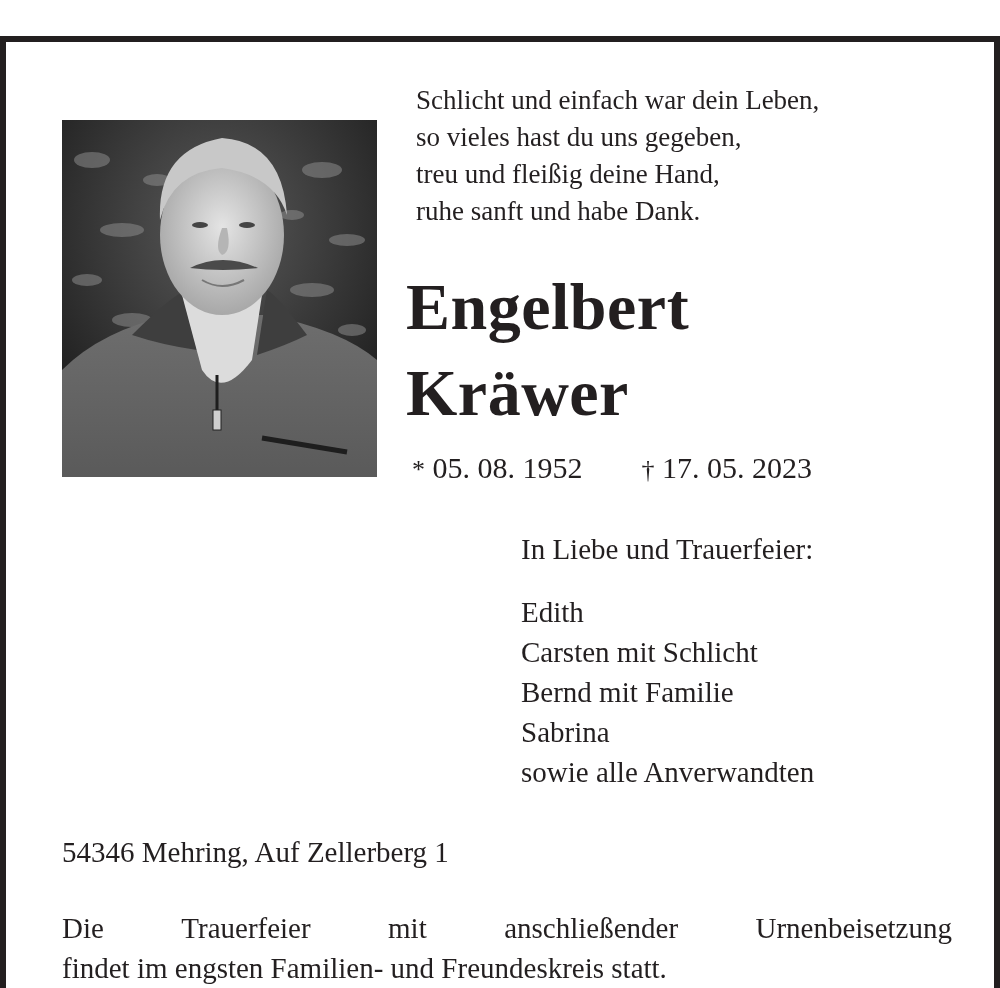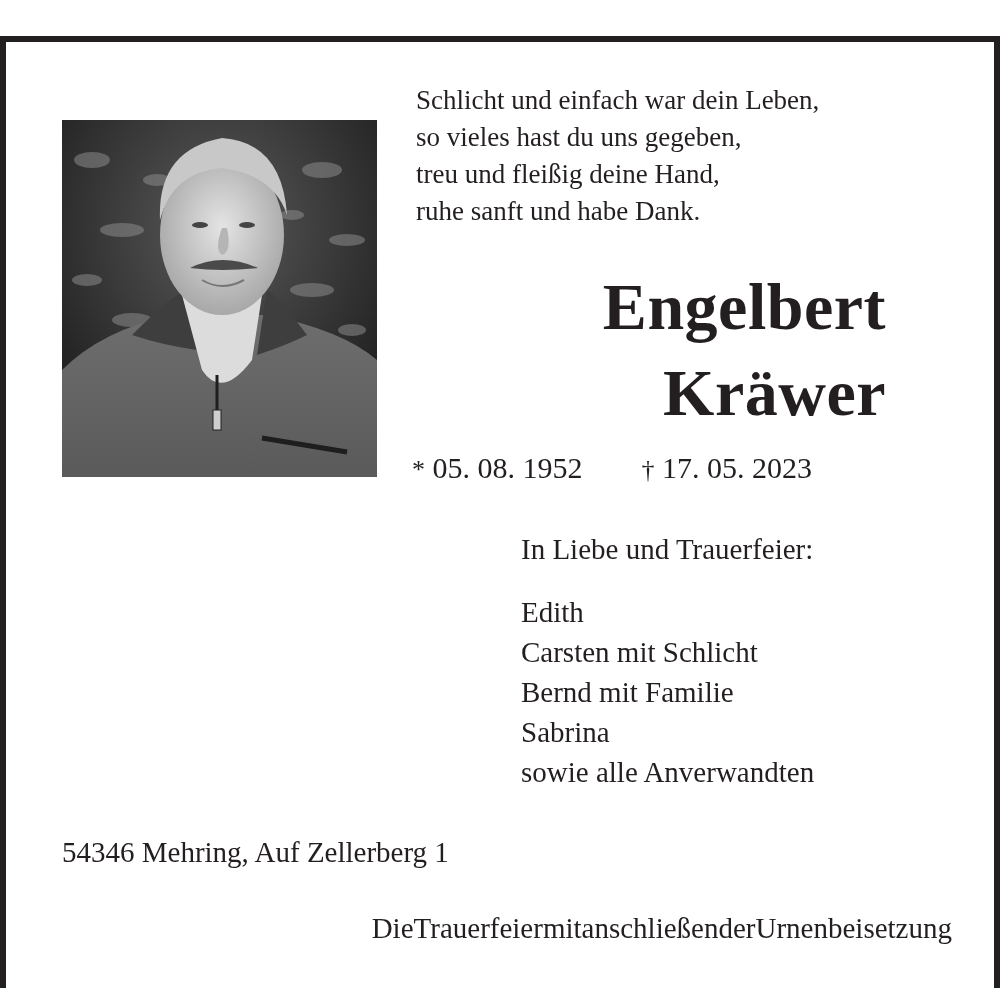--- a/index.html
+++ b/index.html
@@ -1,31 +1,31 @@
 <!DOCTYPE html>
 <html><head>
 <meta charset="utf-8">
 <style>
   html, body { margin:0; padding:0; background:#fff; }
   body { width:1000px; height:988px; position:relative; overflow:hidden; font-family:"Liberation Serif","DejaVu Serif",serif; color:#231f20; }
   .frame { position:absolute; left:0; top:0; width:1000px; height:988px; box-sizing:border-box; border:6px solid #231f20; background:#fff;margin-top:36px; }
   .photo { position:absolute; left:56px; top:78px; width:315px; height:357px; overflow:hidden; background:#2a2a2a; }
   .poem { position:absolute; left:410px; top:40px; font-size:27px; line-height:37px; }
   .poem div { white-space:nowrap; }
-  .name { position:absolute; left:400px; top:222px; width:480px; text-align:right; font-weight:bold; font-size:66px; line-height:86px; letter-spacing:0.5px; }
+  .name { position:absolute; left:400px; top:222px; width:480px; text-align:left; font-weight:bold; font-size:66px; line-height:86px; letter-spacing:0.5px; }
   .dates { position:absolute; left:406px; top:406px; font-size:30px; line-height:40px; white-space:nowrap; }
   .dates .gap { display:inline-block; width:44px; }
   .dates .sym { font-size:26px; }
   .thanks { position:absolute; left:515px; top:488px; font-size:29px; line-height:38px; white-space:nowrap; }
   .family { position:absolute; left:515px; top:550px; font-size:29px; line-height:40px; }
   .family div { white-space:nowrap; }
   .address { position:absolute; left:56px; top:790px; font-size:29px; line-height:40px; white-space:nowrap; }
   .address b { font-weight:normal; }
   .note { position:absolute; left:56px; top:866px; width:890px; font-size:29px; line-height:40px; }
-  .note .l1 { text-align:justify; text-align-last:justify; white-space:nowrap; display:flex; justify-content:flex-end;font-family:Liberation Serif, serif; }
+  .note .l1 { text-align:justify; text-align-last:justify; white-space:nowrap; display:flex; justify-content:space-between;font-family:Liberation Serif, serif; }
   .note .l2 { white-space:nowrap; }
 </style>
 </head>
 <body>
 
 <div class="frame">
 
   <div class="photo">
     <svg width="315" height="357" viewBox="0 0 315 357" xmlns="http://www.w3.org/2000/svg">
       <defs>
@@ -120,15 +120,16 @@
   </div>
 
   <div class="note">
     <div class="l1">
       <span>Die</span>
       <span>Trauerfeier</span>
       <span>mit</span>
       <span>anschließender</span>
       <span>Urnenbeisetzung</span>
     </div>
+    <div class="l2">findet im engsten Familien- und Freundeskreis statt.</div>
   </div>
 
 </div>
 
 </body></html>

